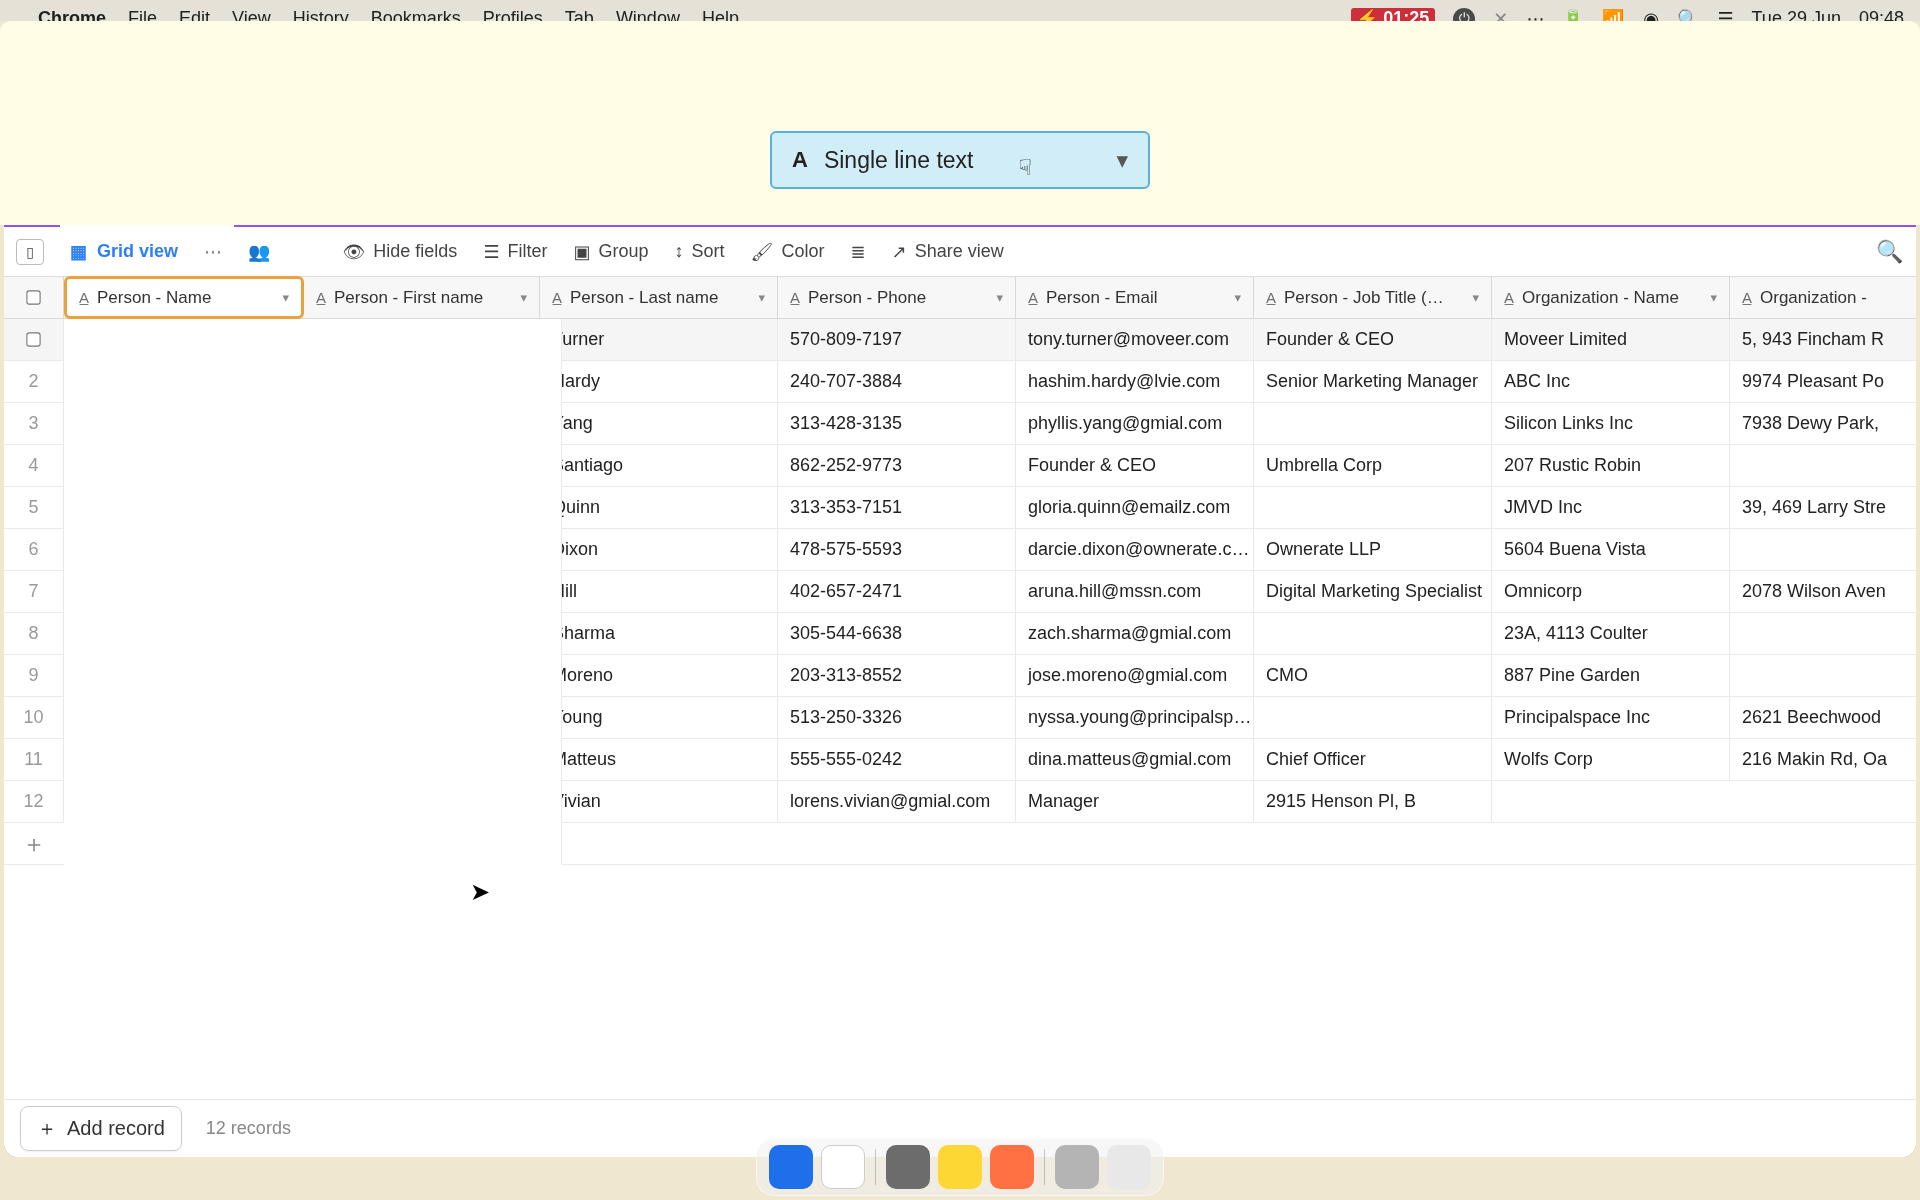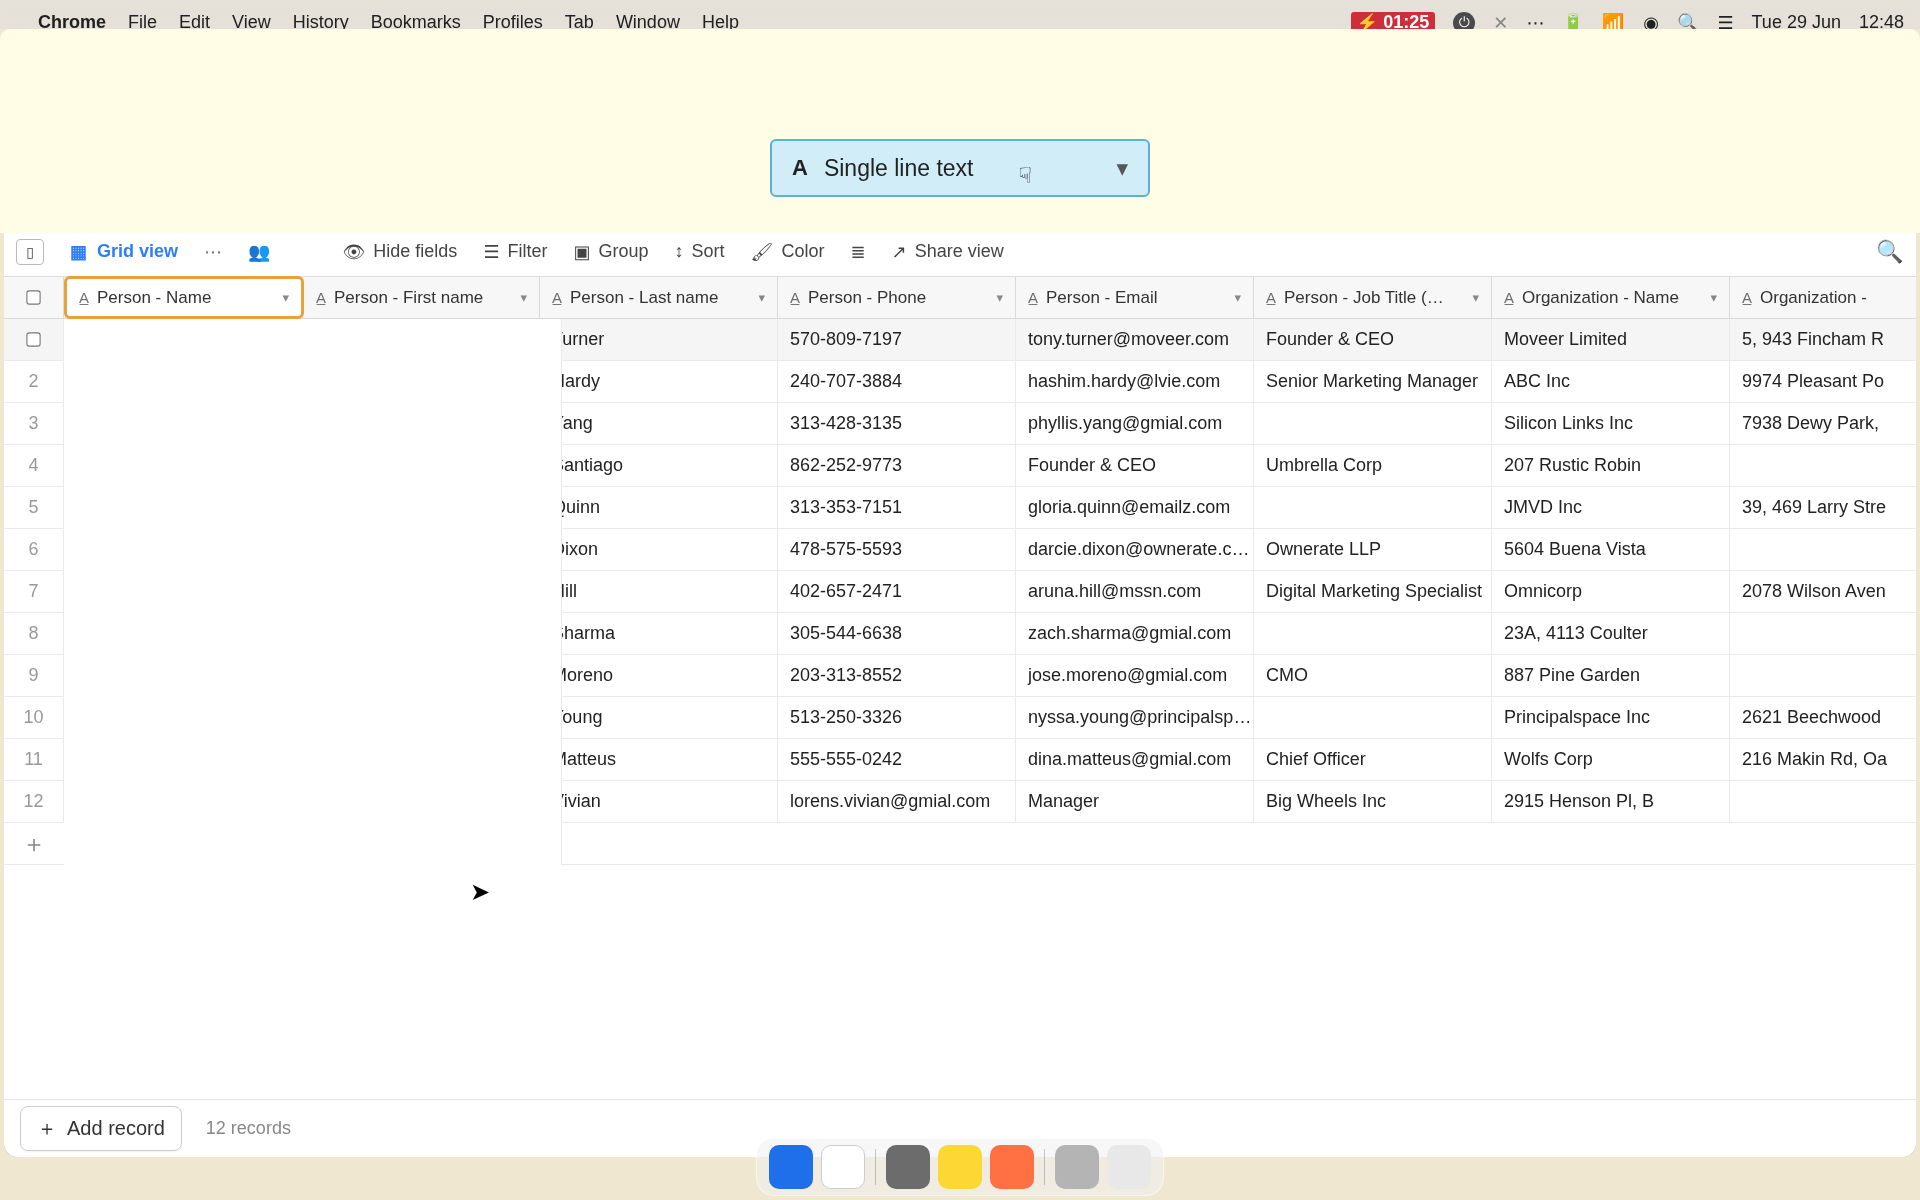--- a/index.html
+++ b/index.html
@@ -1,21 +1,21 @@
 <!DOCTYPE html>
 <html><head>
 <meta charset="utf-8">
 <style>
   * { box-sizing: border-box; margin: 0; padding: 0; }
   html, body { width: 1920px; height: 1200px; overflow: hidden; font-family: -apple-system, BlinkMacSystemFont, "Segoe UI", Helvetica, Arial, sans-serif; }
   body { background: #f0e7d0; position: relative; }
 
   
   .mac-menubar {
-    height: 29px;
+    height: 21px;
     background: rgba(220,220,222,0.55);
     backdrop-filter: blur(4px);
     display: flex; align-items: center;
     padding: 16px 16px 0 16px;
     font-size: 18px; color: #202020;
   }
   .mac-menubar .apple { margin-right: 22px; font-size: 20px; }
   .mac-menubar .app-name { font-weight: 600; margin-right: 22px; }
   .mac-menubar .menu-item { margin-right: 22px; }
   .mac-right { margin-left: auto; display: flex; align-items: center; gap: 18px; }
@@ -180,21 +180,21 @@
     <span class="battery">⚡<span>01:25</span></span>
     <span style="width:22px;height:22px;border-radius:50%;background:#4a4a4a;color:#eee;display:inline-flex;align-items:center;justify-content:center;font-size:14px;">⏻</span>
     <span style="color:#888;">✕</span>
     <span>⋯</span>
     <span>🔋</span>
     <span>📶</span>
     <span>◉</span>
     <span>🔍</span>
     <span>☰</span>
     <span>Tue 29 Jun</span>
-    <span>12:48</span>
+    <span>09:48</span>
   </div>
 </div>
 
 <div class="chrome-window">
   <div class="chrome-tabs">
     <div class="traffic-lights">
       <div class="tl red"></div>
       <div class="tl yellow"></div>
       <div class="tl green"></div>
     </div>
@@ -472,21 +472,20 @@
           <div class="cell col7">Wolfs Corp</div>
           <div class="cell col8">216 Makin Rd, Oa</div>
         </div>
         <div class="row">
           <div class="num">12</div>
           <div class="cell col1"></div>
           <div class="cell col2"></div>
           <div class="cell col3">Vivian</div>
           <div class="cell col5">lorens.vivian@gmial.com</div>
           <div class="cell col6">Manager</div>
-          <div class="cell col7">Big Wheels Inc</div>
           <div class="cell col8">2915 Henson Pl, B</div>
         </div>
         <div class="plus-row">
           <span>＋</span>
         </div>
         <div class="mask-first-col"></div>
       </div>
 
     <div class="bottom-bar">
       <div class="add-record">

